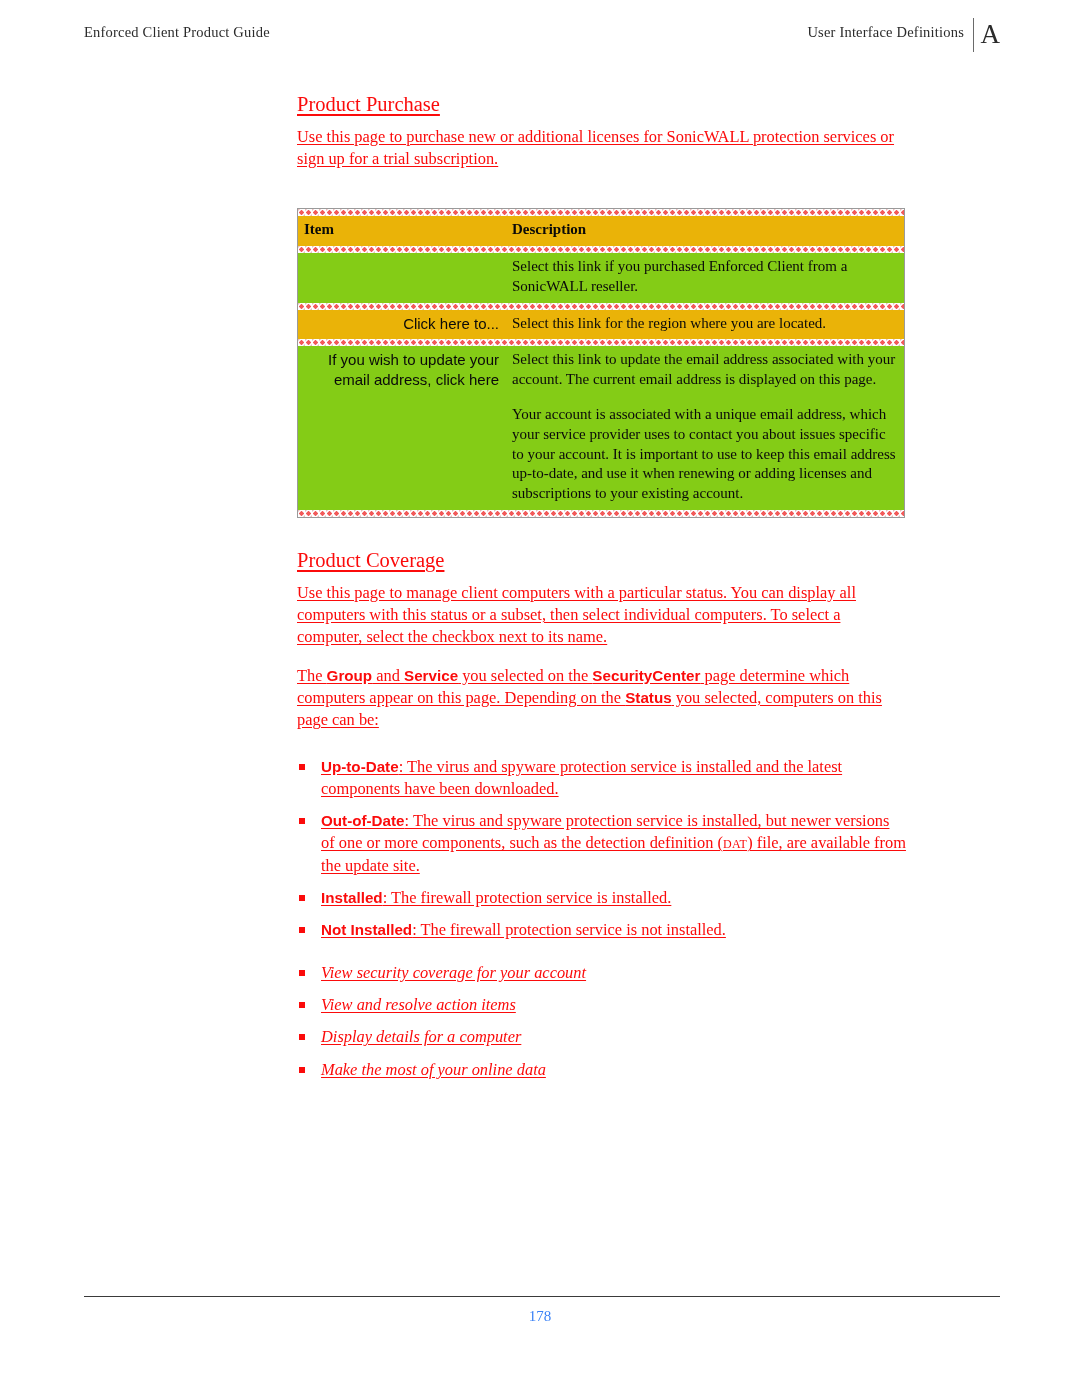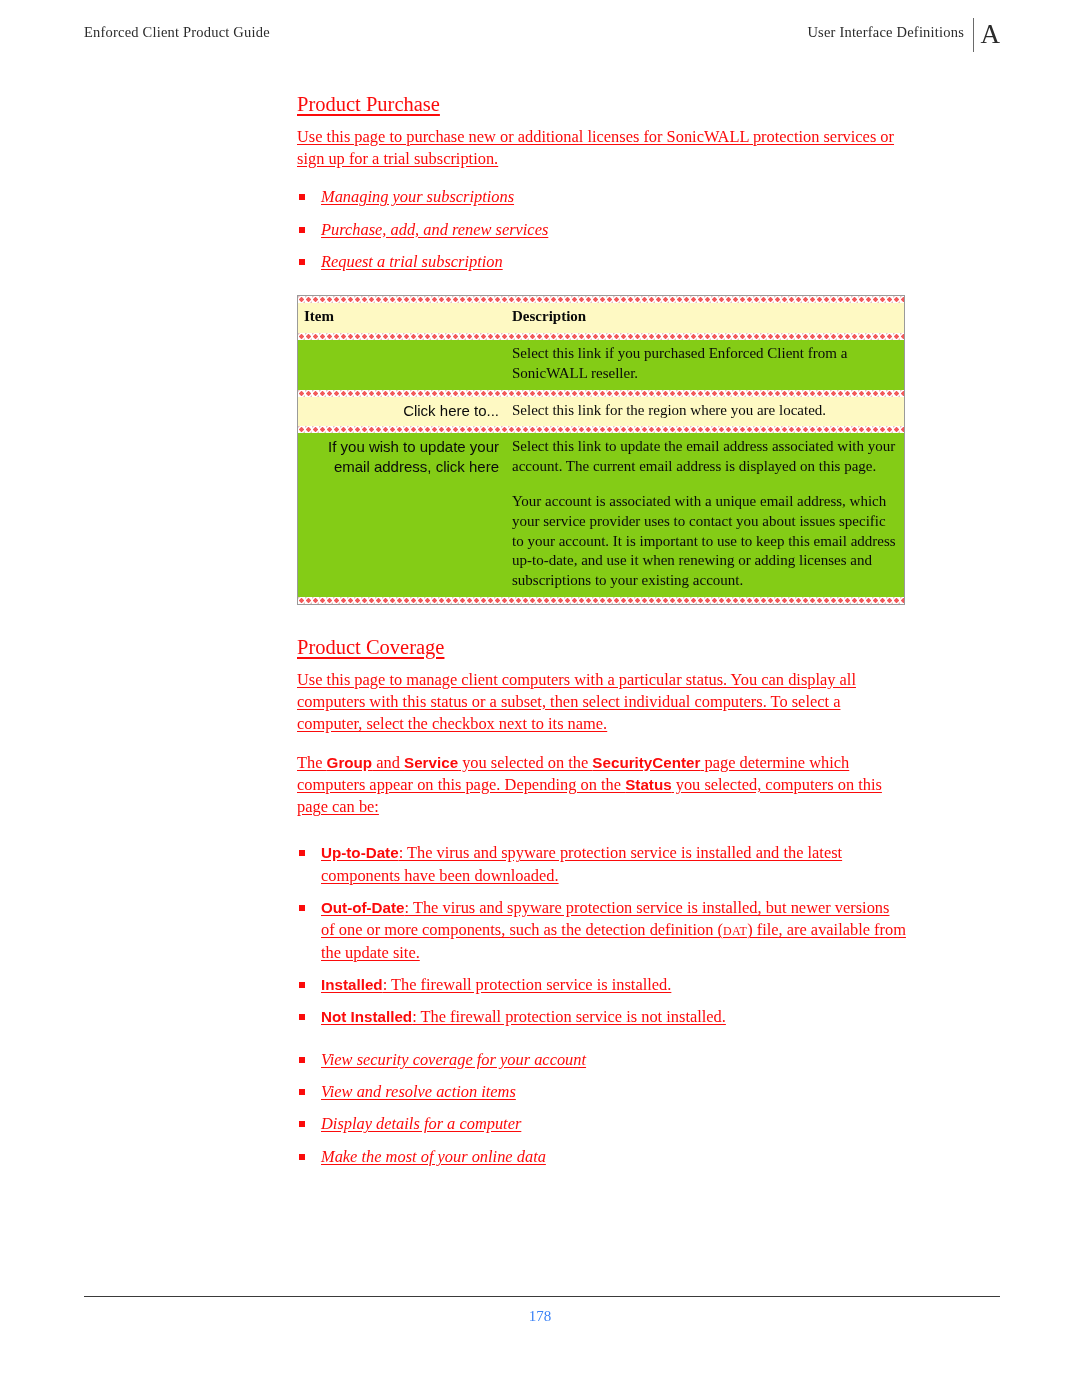--- a/index.html
+++ b/index.html
@@ -166,21 +166,21 @@
     padding-bottom: 2px;
   }
   td.cell.itemlbl {
     font-family: "Liberation Sans", "DejaVu Sans", sans-serif;
     font-weight: normal;
     font-size: 14.6px;
     line-height: 1.42;
     text-align: right;
   }
   .row-beige { background: #84cc16; }
-  .row-white { background: #fef9c3; }
+  .row-white { background: #eab308; }
   .desc-p { margin: 0; }
   .desc-p + .desc-p { margin-top: 15px; }
 
   
   .tbl-outer {
     border: 1px solid #9a9a9a;
     display: inline-block;
     background: #ffffff;
   }
 
@@ -214,34 +214,20 @@
 </div>
 
 <div class="content">
 
   <div class="sec-heading">Product Purchase</div>
 
   <p class="para">Use this page to purchase new or additional licenses for SonicWALL protection services or sign up for a trial subscription.</p>
 
   <div class="gap-sm"></div>
 
-  <ul class="blist">
-    <li>
-      <span class="bullet"></span>
-      <span class="txt xref">Managing your subscriptions</span>
-    </li>
-    <li>
-      <span class="bullet"></span>
-      <span class="txt xref">Purchase, add, and renew services</span>
-    </li>
-    <li>
-      <span class="bullet"></span>
-      <span class="txt xref">Request a trial subscription</span>
-    </li>
-  </ul>
 
   <div class="tbl-wrap">
    <div class="tbl-outer">
     <table class="uidef">
       <colgroup>
             <col class="c1">
             <col class="c2">
 
       </colgroup>
           <tbody>

